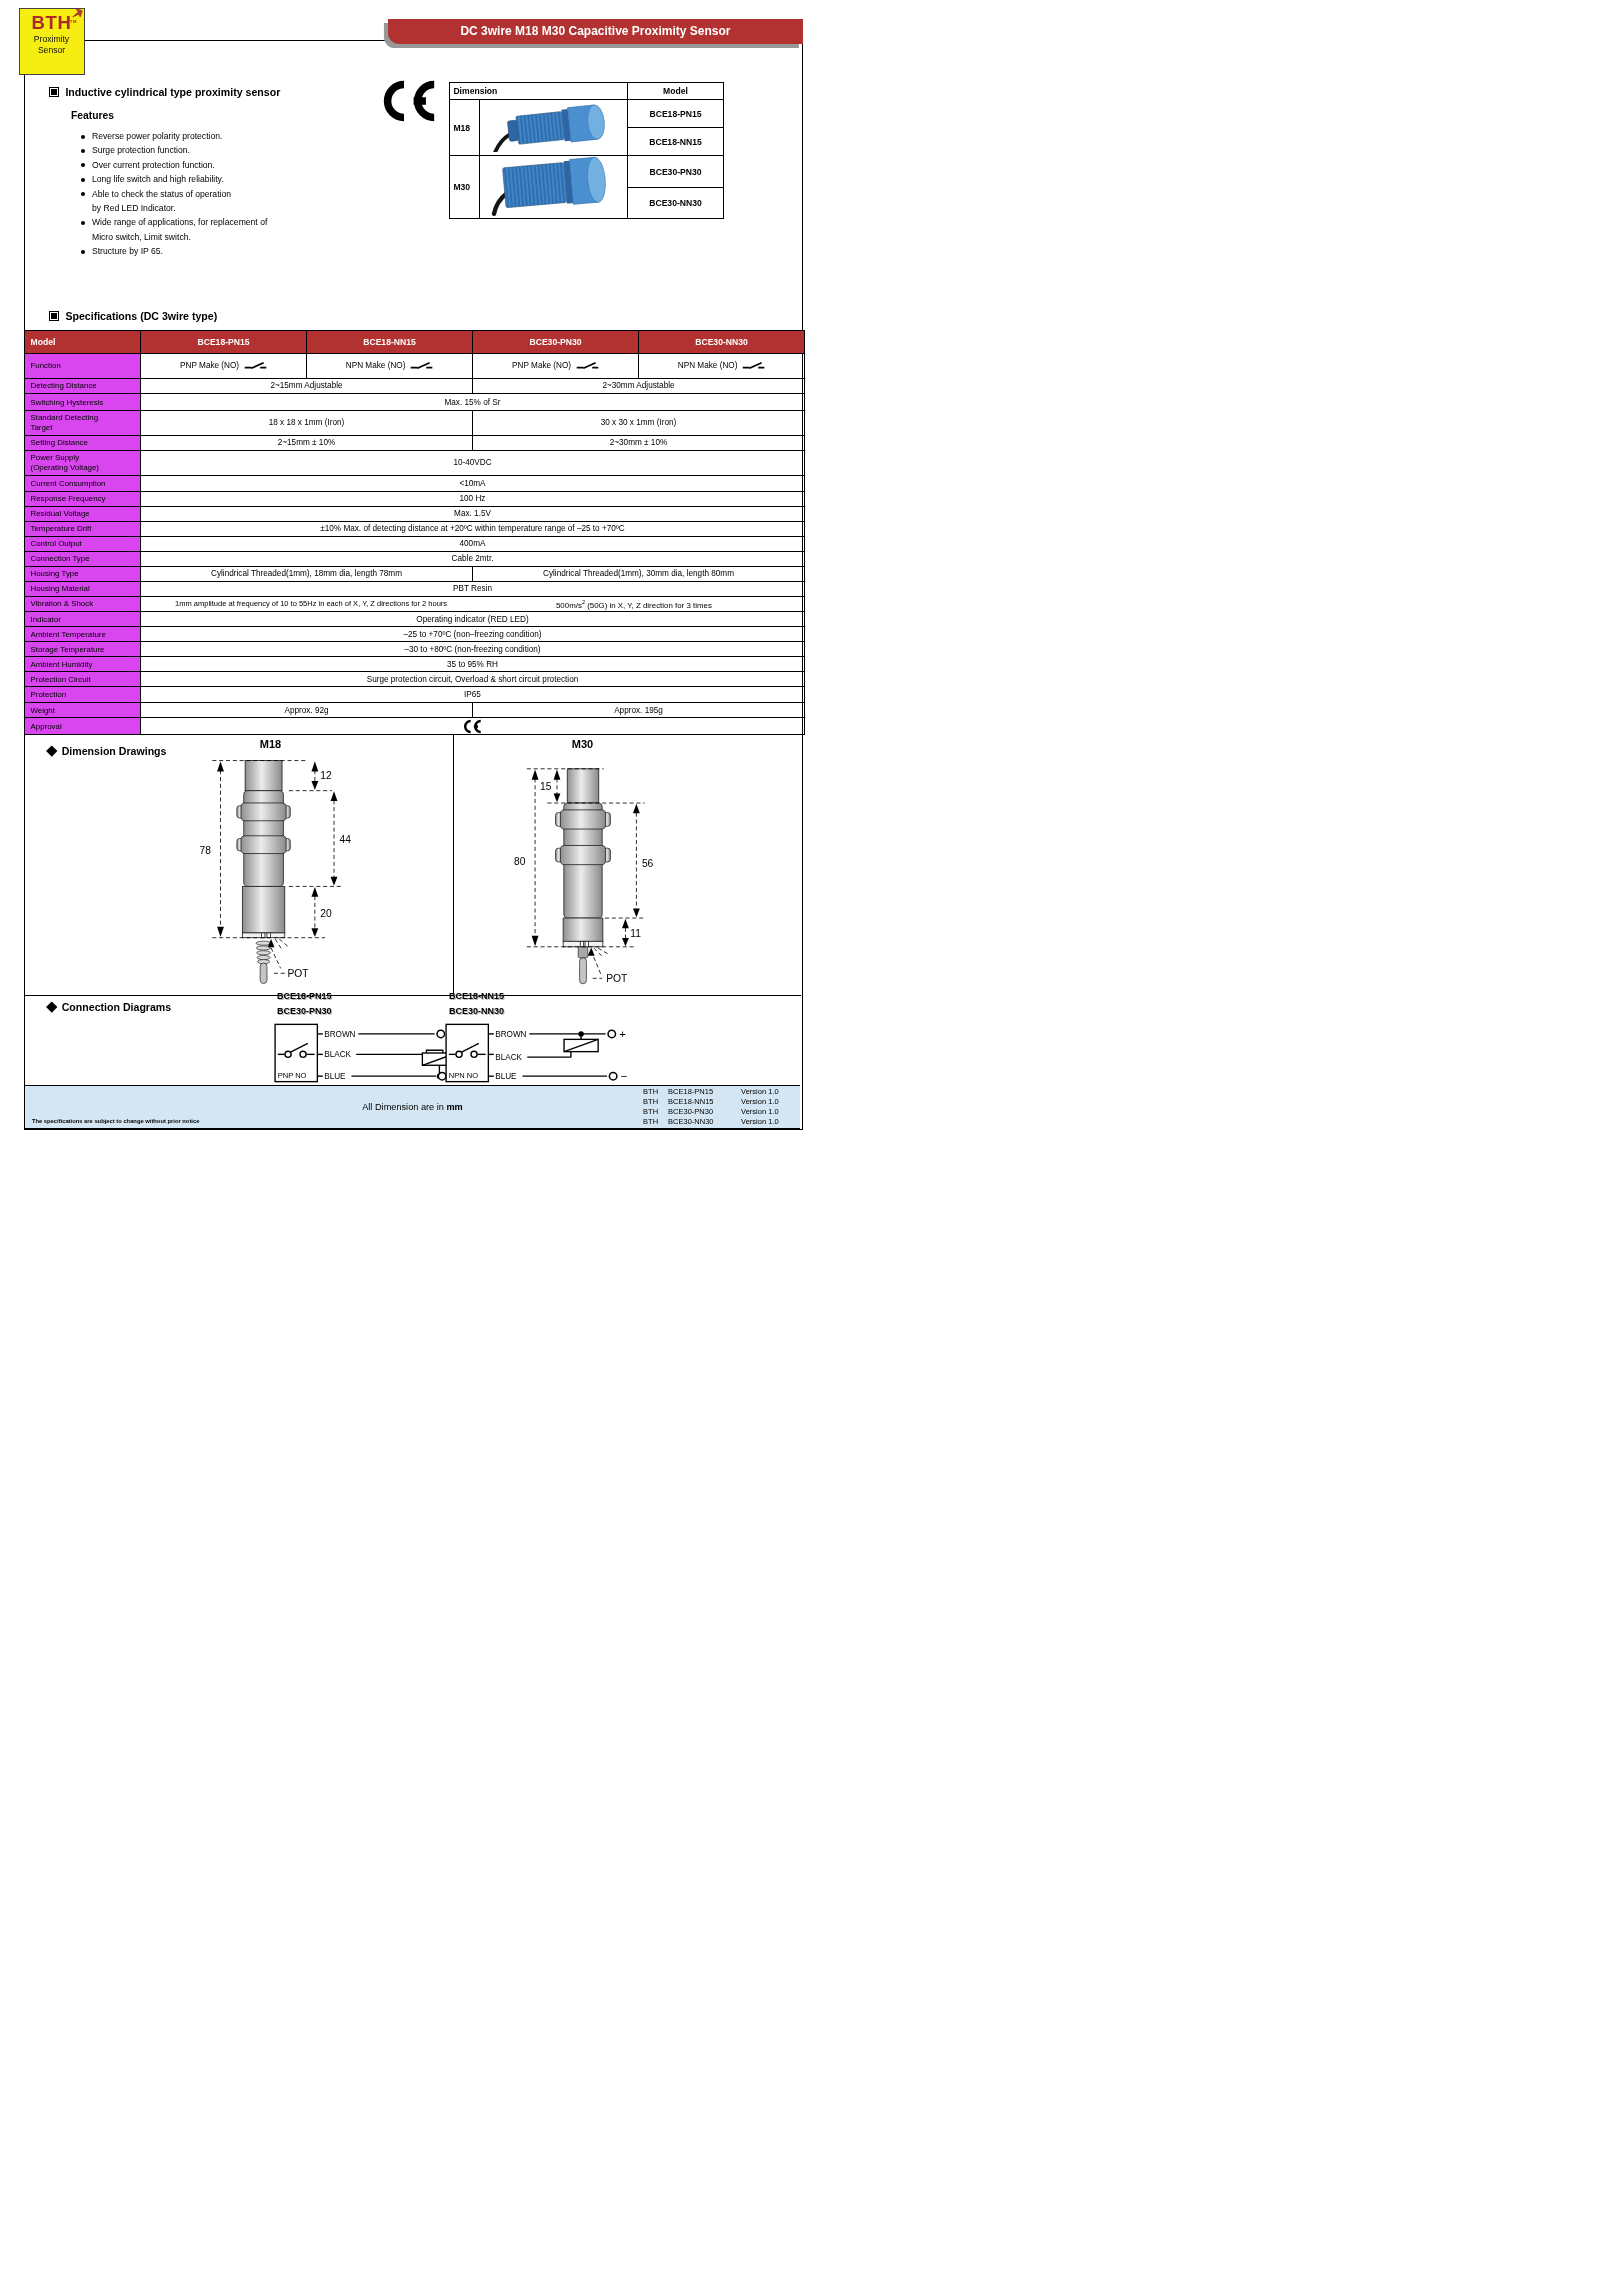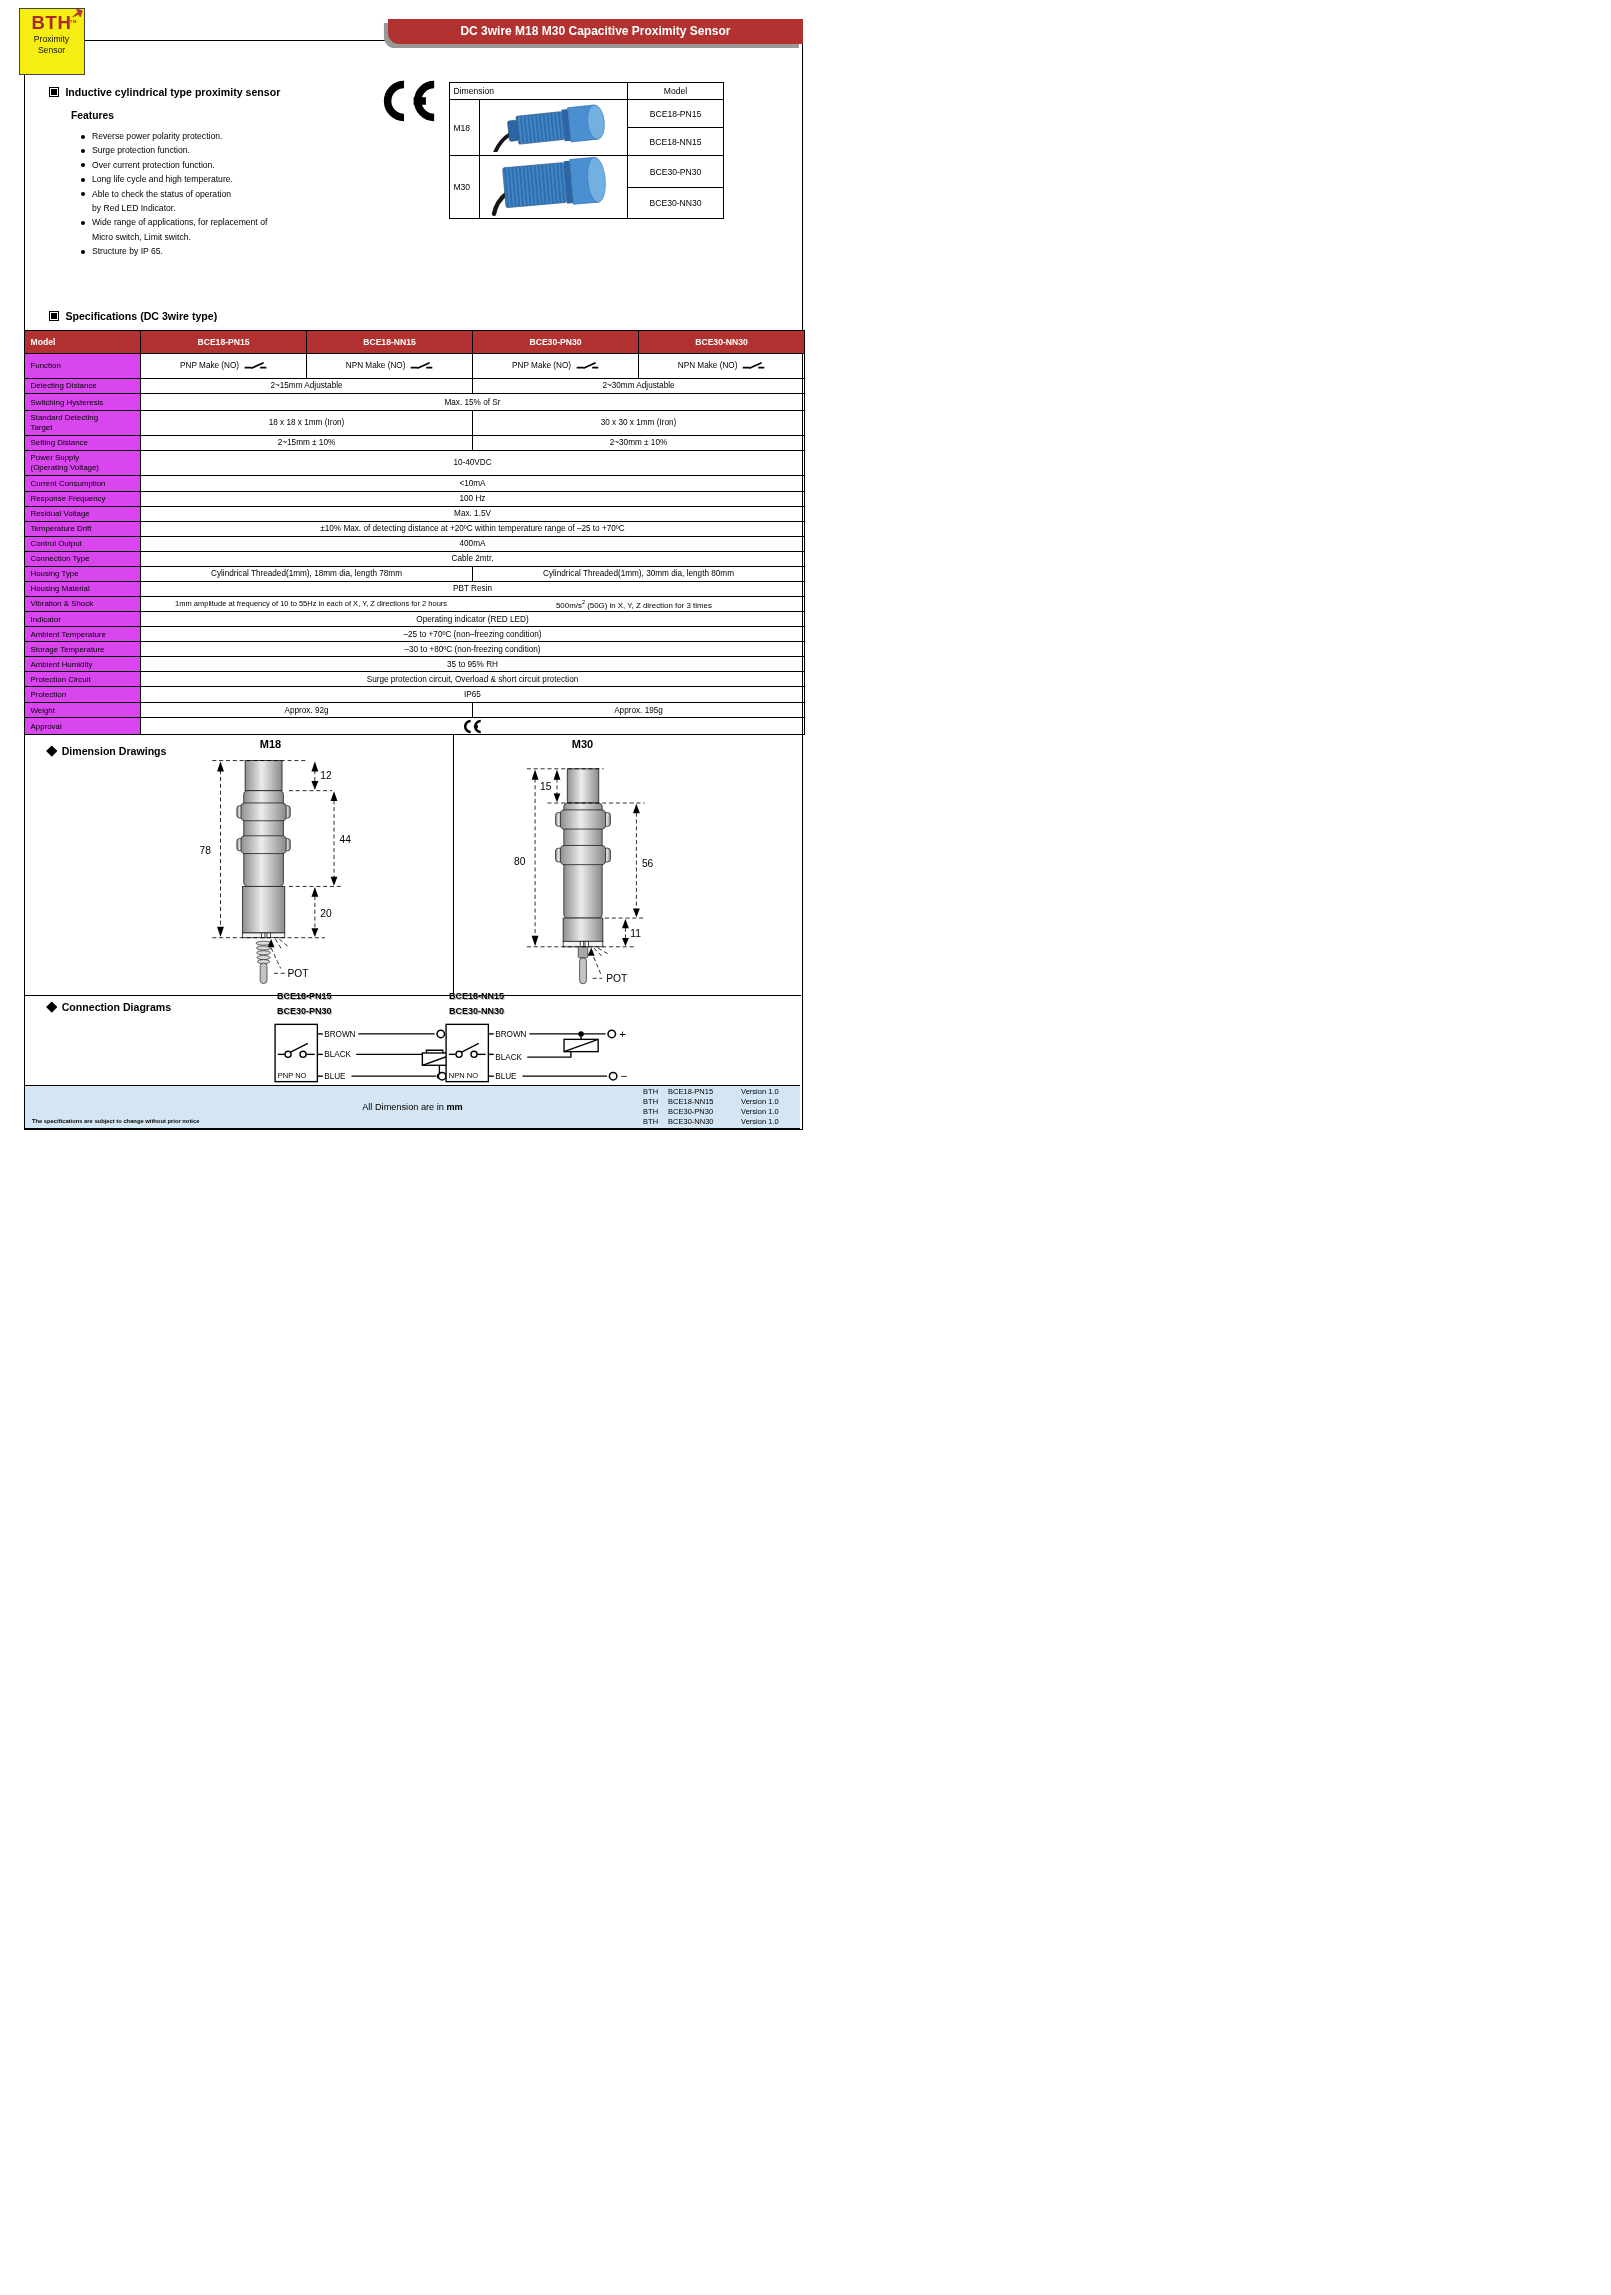--- a/index.html
+++ b/index.html
@@ -25,21 +25,21 @@
   .sq-out{width:8.2px;height:8.2px;border:1.7px solid #000;display:inline-block;position:relative;}
   .sq-in{position:absolute;left:1.4px;top:1.4px;width:5.5px;height:5.5px;background:#000;}
   .h-txt{font-size:10.6px;font-weight:bold;}
   .diamond{width:7.5px;height:7.5px;background:#000;transform:rotate(45deg);display:inline-block;}
   
   .feat-item{display:flex;align-items:flex-start;gap:6.9px;line-height:14.4px;font-size:8.6px;}
   .dot{width:4.1px;height:4.1px;border-radius:50%;background:#000;margin-top:5.5px;flex:none;}
   .feat-cont{margin-left:11px;line-height:14.4px;font-size:8.6px;}
   
   .mtable{border-collapse:collapse;table-layout:fixed;width:274px;font-size:8.6px;}
-  .mtable td,.mtable th{border:1px solid #000;padding:0 3.4px;font-weight:normal;}
+  .mtable td,.mtable th{border:1px solid #000;padding:0 3.4px;font-weight:bold;}
   .mtable .hd{height:16.4px;text-align:left;}
   .mtable .hm{text-align:center;}
   .mtable .mdl{text-align:center;}
   
   .stable{border-collapse:collapse;table-layout:fixed;width:779px;font-size:8.2px;border:1.4px solid #000;}
   .stable td{border:solid #000;border-width:1.4px 0.7px;padding:0 2.1px;overflow:hidden;}
   .stable .lbl{background:#d946ef;text-align:left;padding-left:5.5px;font-size:7.9px;}
   .stable .lbl .l2{display:block;line-height:9.6px;}
   .stable .hdr{background:#b13230;color:#fff;font-weight:bold;text-align:center;font-size:8.6px;}
   .stable .hdrl{background:#b13230;color:#fff;font-weight:bold;text-align:left;padding-left:5.5px;font-size:8.6px;}
@@ -98,21 +98,21 @@
         <span>Surge protection function.</span>
       </div>
     <div class="feat-cont"></div>
     <div class="feat-item">
         <span class="dot"></span>
         <span>Over current protection function.</span>
       </div>
     <div class="feat-cont"></div>
     <div class="feat-item">
         <span class="dot"></span>
-        <span>Long life cycle and high temperature.</span>
+        <span>Long life switch and high reliability.</span>
       </div>
     <div class="feat-cont"></div>
     <div class="feat-item">
         <span class="dot"></span>
         <span>Able to check the status of operation</span>
       </div>
     <div class="feat-cont">by Red LED Indicator.</div>
     <div class="feat-item">
         <span class="dot"></span>
         <span>Wide range of applications, for replacement of</span>

